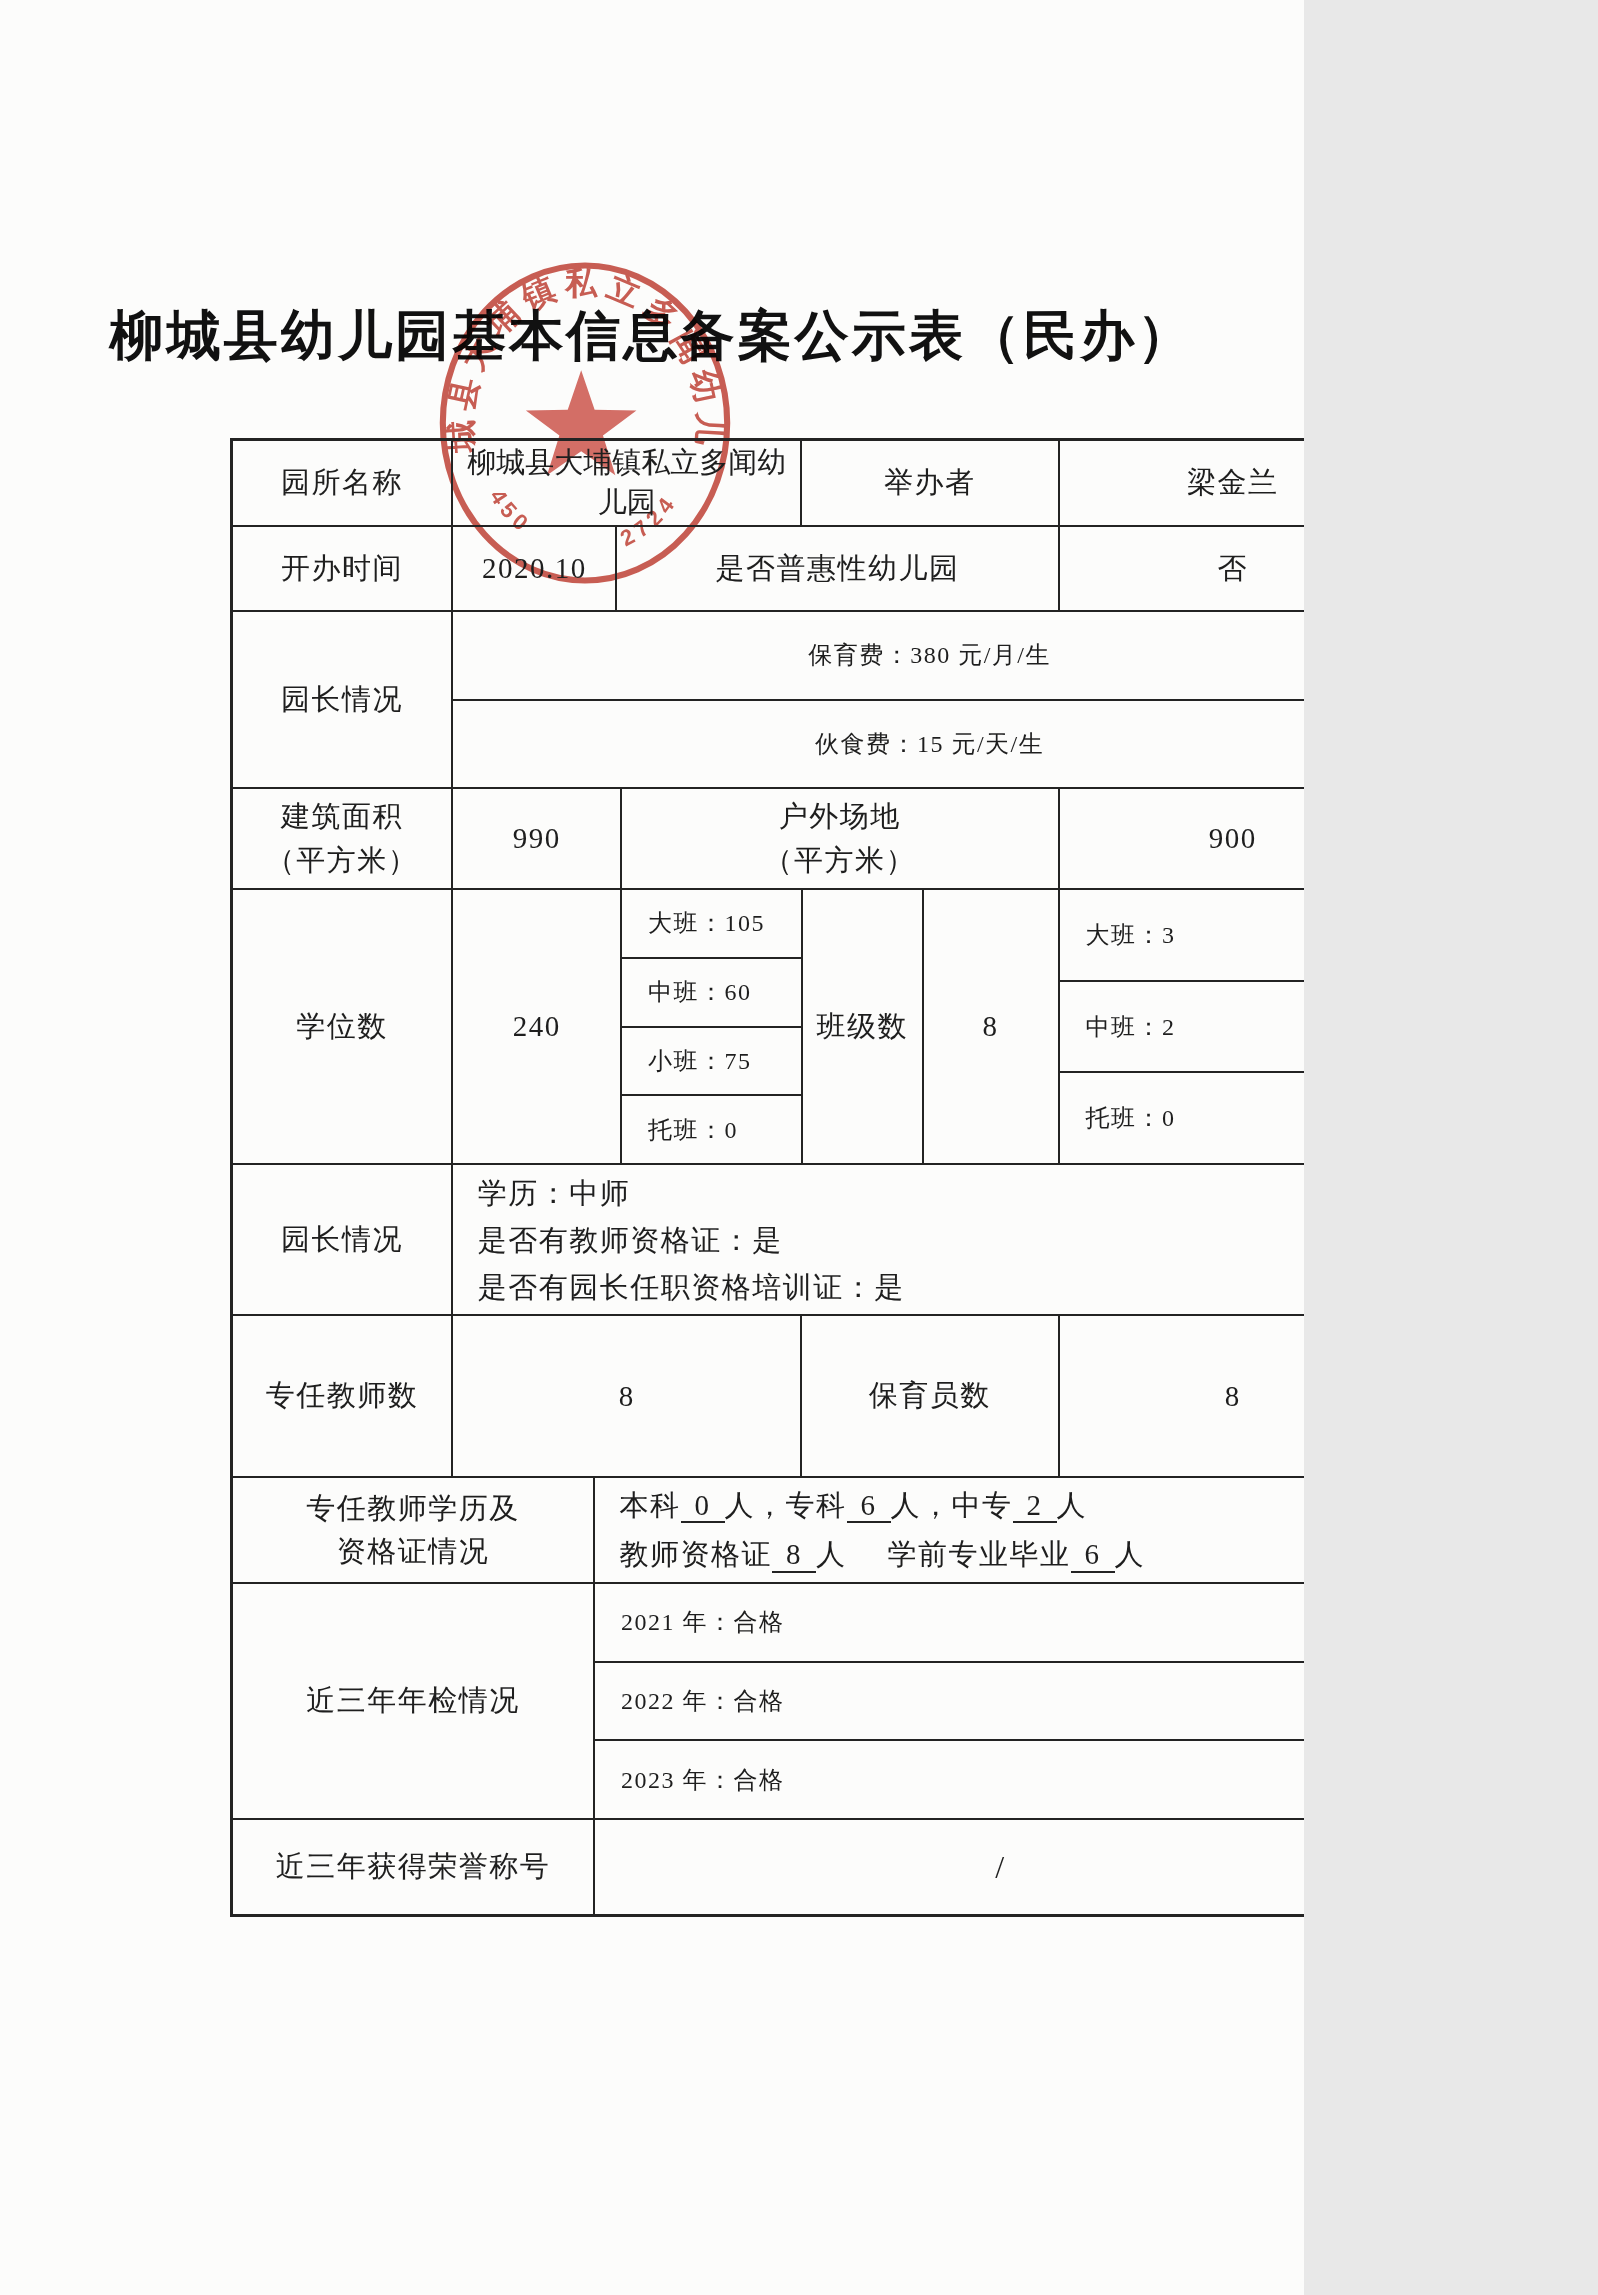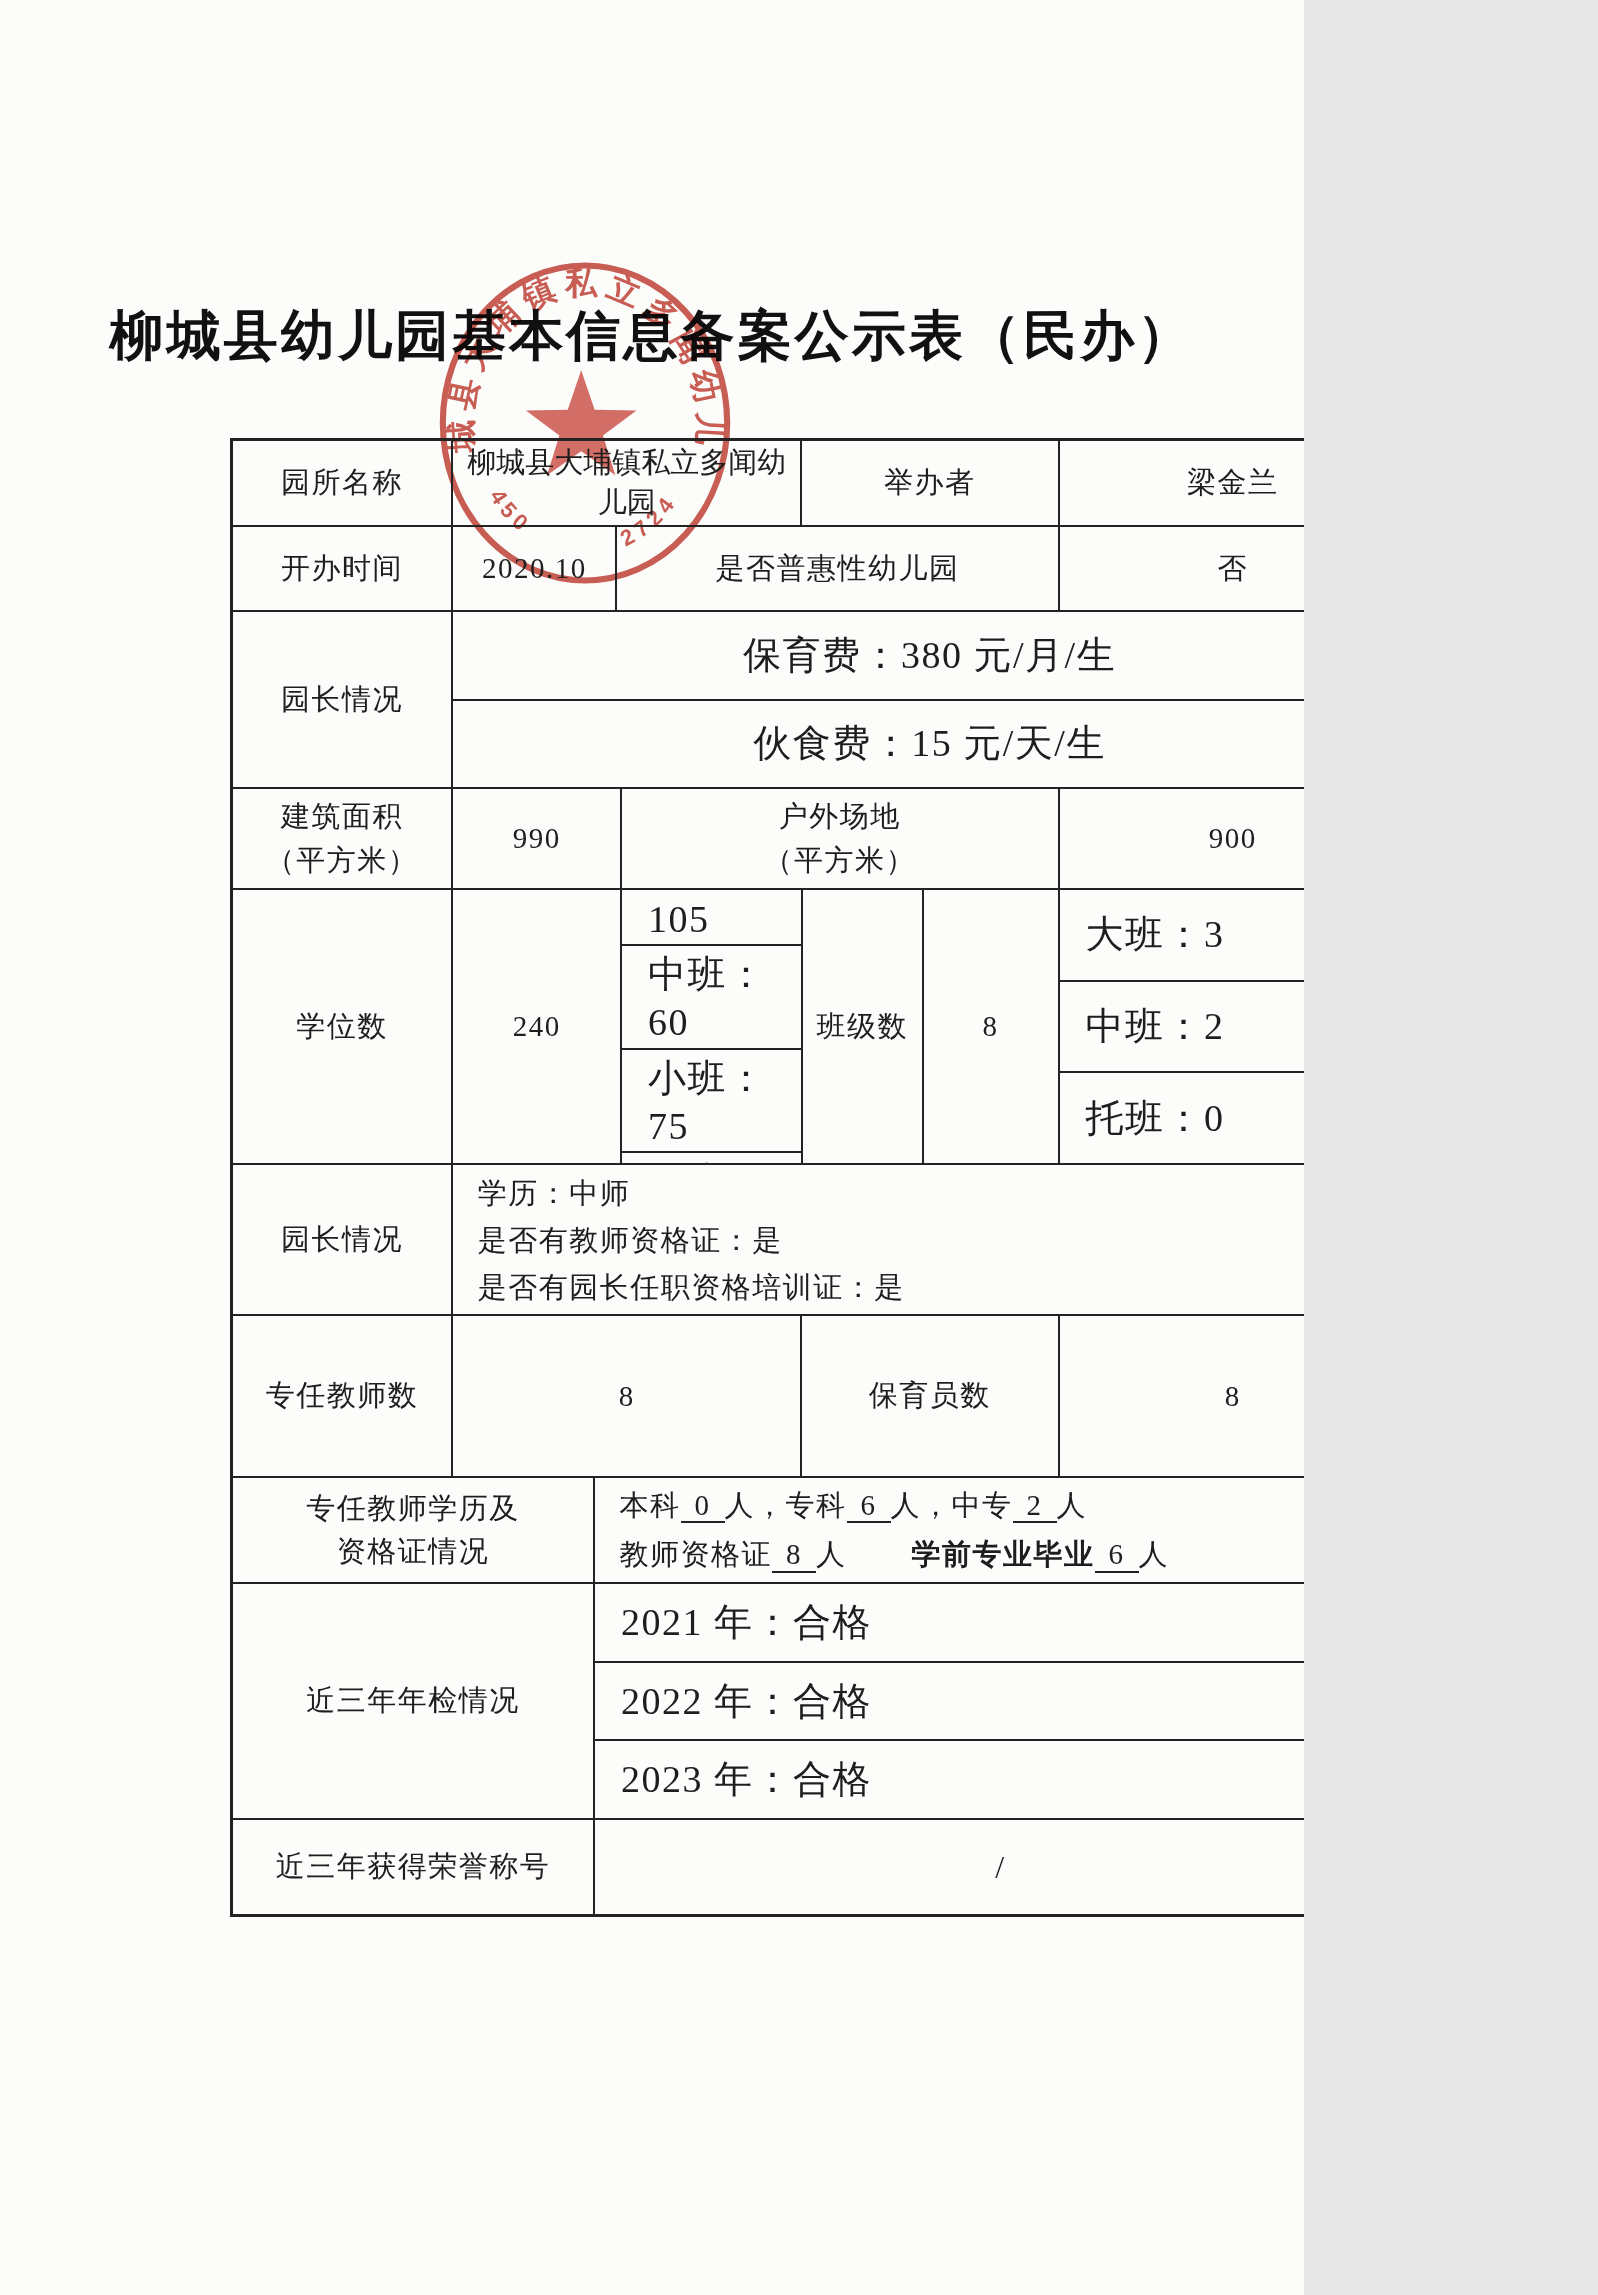--- a/index.html
+++ b/index.html
@@ -27,34 +27,34 @@
     justify-content:center; text-align:center;
     font-size:29px; letter-spacing:1.5px; padding:4.6px 9.2px;
     overflow:hidden;
   }
   .c.nb { border-left:none; }
   .c.fill { flex:1 1 auto; }
   .stack { flex-direction:column; align-items:stretch; padding:0; }
   .stack > div {
     flex:1 1 0; border-top:2.3px solid #232323;
     display:flex; align-items:center; justify-content:center;
-    font-size:38px; letter-spacing:1.5px; padding:3.1px 9.2px;
+    font-size:24px; letter-spacing:1.5px; padding:3.1px 9.2px;
   }
   .stack > div.first { border-top:none; }
   .stack > div.left { justify-content:flex-start; padding-left:26px; text-align:left; }
   .col-left {
     flex-direction:column; align-items:flex-start; justify-content:space-between;
     padding-left:24.5px; text-align:left; line-height:1.62;
   }
   .two-line { flex-direction:column; line-height:1.5; }
   .u {
     display:inline-block; min-width:44px; padding:0 6.1px;
     border-bottom:2.3px solid #232323; text-align:center; line-height:1.12;
   }
-  .gap-wide { margin-left:65px;font-weight:bold; }
+  .gap-wide { margin-left:41px; }
   .slash-cell { font-size:32px; }
   
   .seal {
     position:absolute; left:428px; top:251px; width:314px; height:344px;
     mix-blend-mode:multiply; opacity:0.82; pointer-events:none;
   }
   .seal text {
     font-family:"Liberation Sans","DejaVu Sans",sans-serif;
     fill:#bf3a2e;
   }

